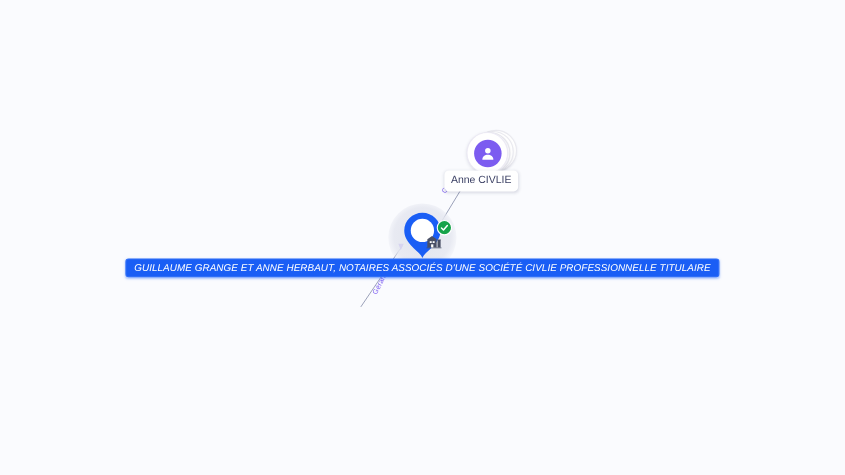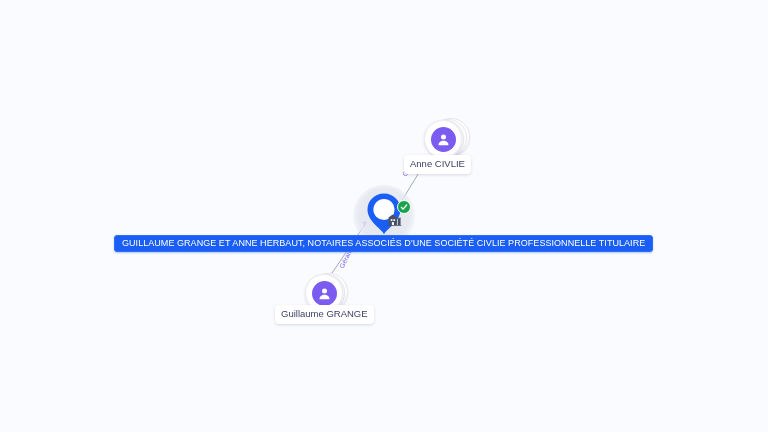--- a/index.html
+++ b/index.html
@@ -184,20 +184,21 @@
     padding: 0 7px;
     box-sizing: border-box;
   }
   #company-label-text {
     color: #ffffff;
     font-size: 9px;
     line-height: 1;
     white-space: nowrap;
     letter-spacing: .05px;
     font-family: "Liberation Sans", sans-serif;
+    font-style: italic;
   }
 </style>
 </head>
 <body>
 
 <div id="graph-canvas">
 
   <svg id="edge-layer" viewBox="0 0 768 432" width="768" height="432">
     <line x1="429" y1="156" x2="398" y2="207" stroke="#9aa0b8" stroke-width="0.9"></line>
     <polygon points="397.2,208.4 402.6,204.6 400.4,210.6" fill="#7c5cf0"></polygon>
@@ -219,35 +220,20 @@
           <svg width="15" height="15" viewBox="0 0 24 24" fill="#ffffff">
             <circle cx="12" cy="8" r="4"></circle>
             <path d="M4 21c0-4.4 3.6-7 8-7s8 2.6 8 7z"></path>
           </svg>
         </div>
       </div>
     </div>
     <div class="person-label">Anne CIVLIE</div>
   </div>
 
-  <div class="person-node" id="node-guillaume-grange">
-    <div class="avatar-stack">
-      <div class="stack-card c2"></div>
-      <div class="stack-card c1"></div>
-      <div class="avatar-front">
-        <div class="avatar-circle">
-          <svg width="15" height="15" viewBox="0 0 24 24" fill="#ffffff">
-            <circle cx="12" cy="8" r="4"></circle>
-            <path d="M4 21c0-4.4 3.6-7 8-7s8 2.6 8 7z"></path>
-          </svg>
-        </div>
-      </div>
-    </div>
-    <div class="person-label">Guillaume GRANGE</div>
-  </div>
 
   <div id="node-company">
     <div class="company-halo"></div>
     <div class="company-pin">
       <svg width="40" height="50" viewBox="0 0 40 50">
         <path d="M20 2.5c-9.1 0-16.5 7.2-16.5 16.1 0 5.3 2.6 9.6 6.2 13.6 3.1 3.4 6.8 6.3 8.9 8.9 0.7 0.9 1.1 1.7 1.4 2.4 0.3-0.7 0.7-1.5 1.4-2.4 2.1-2.6 5.8-5.5 8.9-8.9 3.6-4 6.2-8.3 6.2-13.6C36.5 9.7 29.1 2.5 20 2.5z" fill="#1a5ef5"></path>
         <circle cx="20" cy="18.5" r="10.6" fill="#ffffff"></circle>
       </svg>
       <div class="pin-icon">
         <svg width="17" height="15" viewBox="0 0 24 22" fill="#4a5066">

